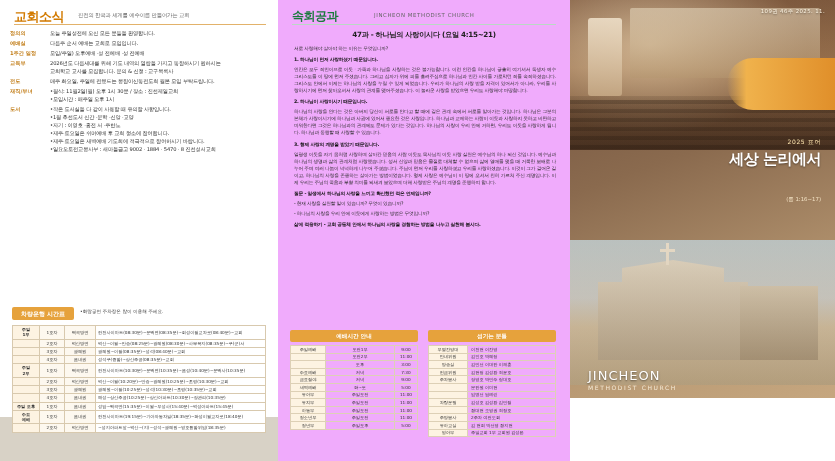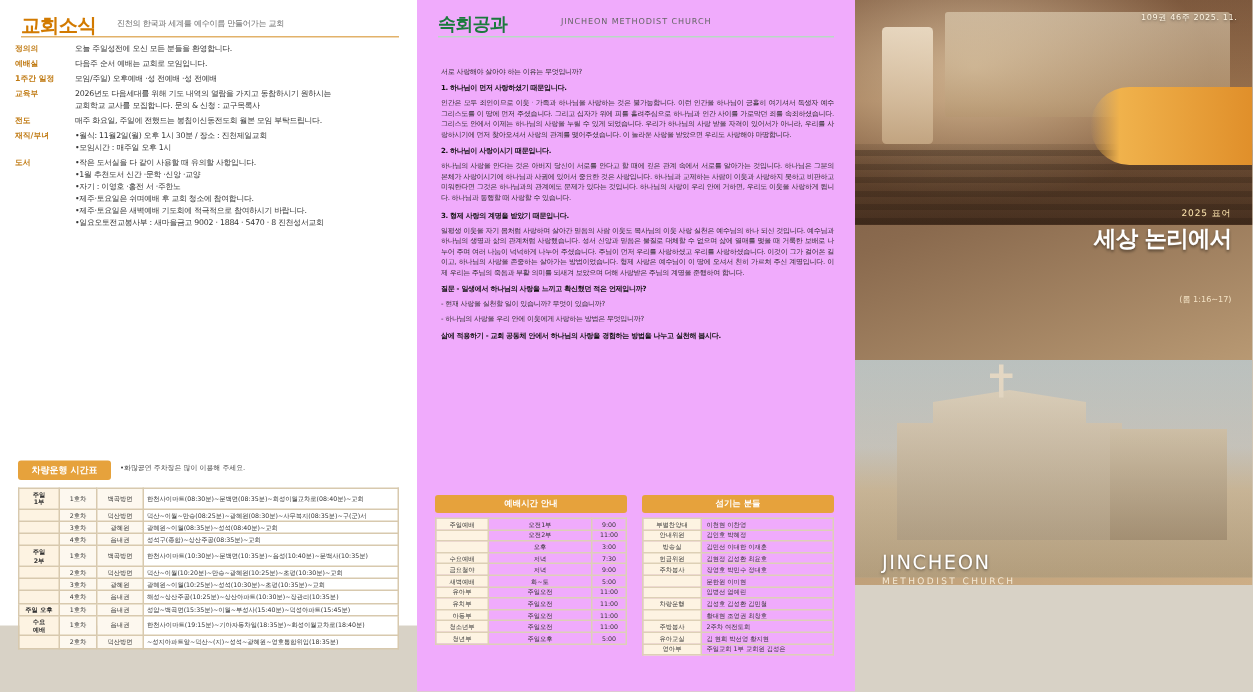--- a/index.html
+++ b/index.html
@@ -77,21 +77,21 @@
   .wt .t{text-align:center;}
   .wt .p{text-align:center;width:18px;}
 
   .st{position:absolute;left:150px;top:345px;width:128px;border-collapse:collapse;}
   .st td{border:0.5px solid #ddd0b6;font-size:4.2px;padding:0.8px 2px;color:#333;}
   .st .k{background:#fdf3e2;text-align:center;width:34px;}
   .st .v{padding-left:3px;}
 
   
   .panel-right{
-    position:absolute;left:570px;top:0;width:265px;height:390px;
+    position:absolute;left:570px;top:0;width:265px;height:461px;
     background:linear-gradient(160deg,#6d4e3c 0%,#8a6a4e 35%,#b99a74 70%,#cdae86 100%);
     overflow:hidden;
   }
   .photo-top{
     position:absolute;left:0;top:0;width:265px;height:150px;
     background:
       radial-gradient(ellipse at 30% 30%, rgba(255,235,200,.55), rgba(120,80,50,.1) 60%),
       linear-gradient(180deg,#7e5a3f 0%,#9b7450 45%,#6f4f37 100%);
   }
   .photo-top:after{
@@ -296,20 +296,21 @@
             <td class="c4">~성지아파트앞~덕산~(지)~성석~광혜원~영호통합위임(18:35분)</td>
           </tr>
         </tbody>
       </table>
   </div>
 
   <div class="panel-mid">
     <div class="mid-head">속회공과</div>
     <div class="mid-head-en">JINCHEON METHODIST CHURCH</div>
     <div class="mid-rule"></div>
+    <div class="sermon-title">47과 - 하나님의 사랑이시다 (요일 4:15~21)</div>
     <div class="sermon-body" id="sermon">
         <p>서로 사랑해야 살아야 하는 이유는 무엇입니까?</p>
         <p class="hd">1. 하나님이 먼저 사랑하셨기 때문입니다.</p>
         <p>인간은 모두 죄인이므로 이웃ㆍ가족과 하나님을 사랑하는 것은 불가능합니다. 이런 인간을 하나님이 긍휼히 여기셔서 독생자 예수 그리스도를 이 땅에 먼저 주셨습니다. 그리고 십자가 위에 피를 흘려주심으로 하나님과 인간 사이를 가로막던 죄를 속죄하셨습니다. 그리스도 안에서 이제는 하나님의 사랑을 누릴 수 있게 되었습니다. 우리가 하나님의 사랑 받을 자격이 있어서가 아니라, 우리를 사랑하시기에 먼저 찾아오셔서 사랑의 관계를 맺어주셨습니다. 이 놀라운 사랑을 받았으면 우리도 사랑해야 마땅합니다.</p>
         <p class="hd">2. 하나님이 사랑이시기 때문입니다.</p>
         <p>하나님의 사랑을 안다는 것은 아버지 당신이 서로를 안다고 할 때에 깊은 관계 속에서 서로를 알아가는 것입니다. 하나님은 그분의 본체가 사랑이시기에 하나님과 사귐에 있어서 중요한 것은 사랑입니다. 하나님과 교제하는 사람이 이웃과 사랑하지 못하고 비판하고 미워한다면 그것은 하나님과의 관계에도 문제가 있다는 것입니다. 하나님의 사랑이 우리 안에 거하면, 우리도 이웃을 사랑하게 됩니다. 하나님과 동행할 때 사랑할 수 있습니다.</p>
         <p class="hd">3. 형제 사랑의 계명을 받았기 때문입니다.</p>
         <p>일평생 이웃을 자기 몸처럼 사랑하며 살아간 믿음의 사람 이웃도 목사님의 이웃 사랑 실천은 예수님의 하나 되신 것입니다. 예수님과 하나님의 생명과 삶의 관계처럼 사랑했습니다. 성서 신앙과 믿음은 물질로 대체할 수 없으며 삶에 열매를 맺을 때 거룩한 보배로 나누어 주며 여러 나눔이 넉넉하게 나누어 주셨습니다. 주님이 먼저 우리를 사랑하셨고 우리를 사랑하셨습니다. 이것이 그가 걸어온 길이고, 하나님의 사랑을 존중하는 살아가는 방법이었습니다. 형제 사랑은 예수님이 이 땅에 오셔서 친히 가르쳐 주신 계명입니다. 이제 우리는 주님의 죽음과 부활 의미를 되새겨 보았으며 더해 사랑받은 주님의 계명을 준행하여 합니다.</p>
         <p class="hd">질문 - 일생에서 하나님의 사랑을 느끼고 확신했던 적은 언제입니까?</p>
         <p>- 현재 사랑을 실천할 일이 있습니까? 무엇이 있습니까?</p>

